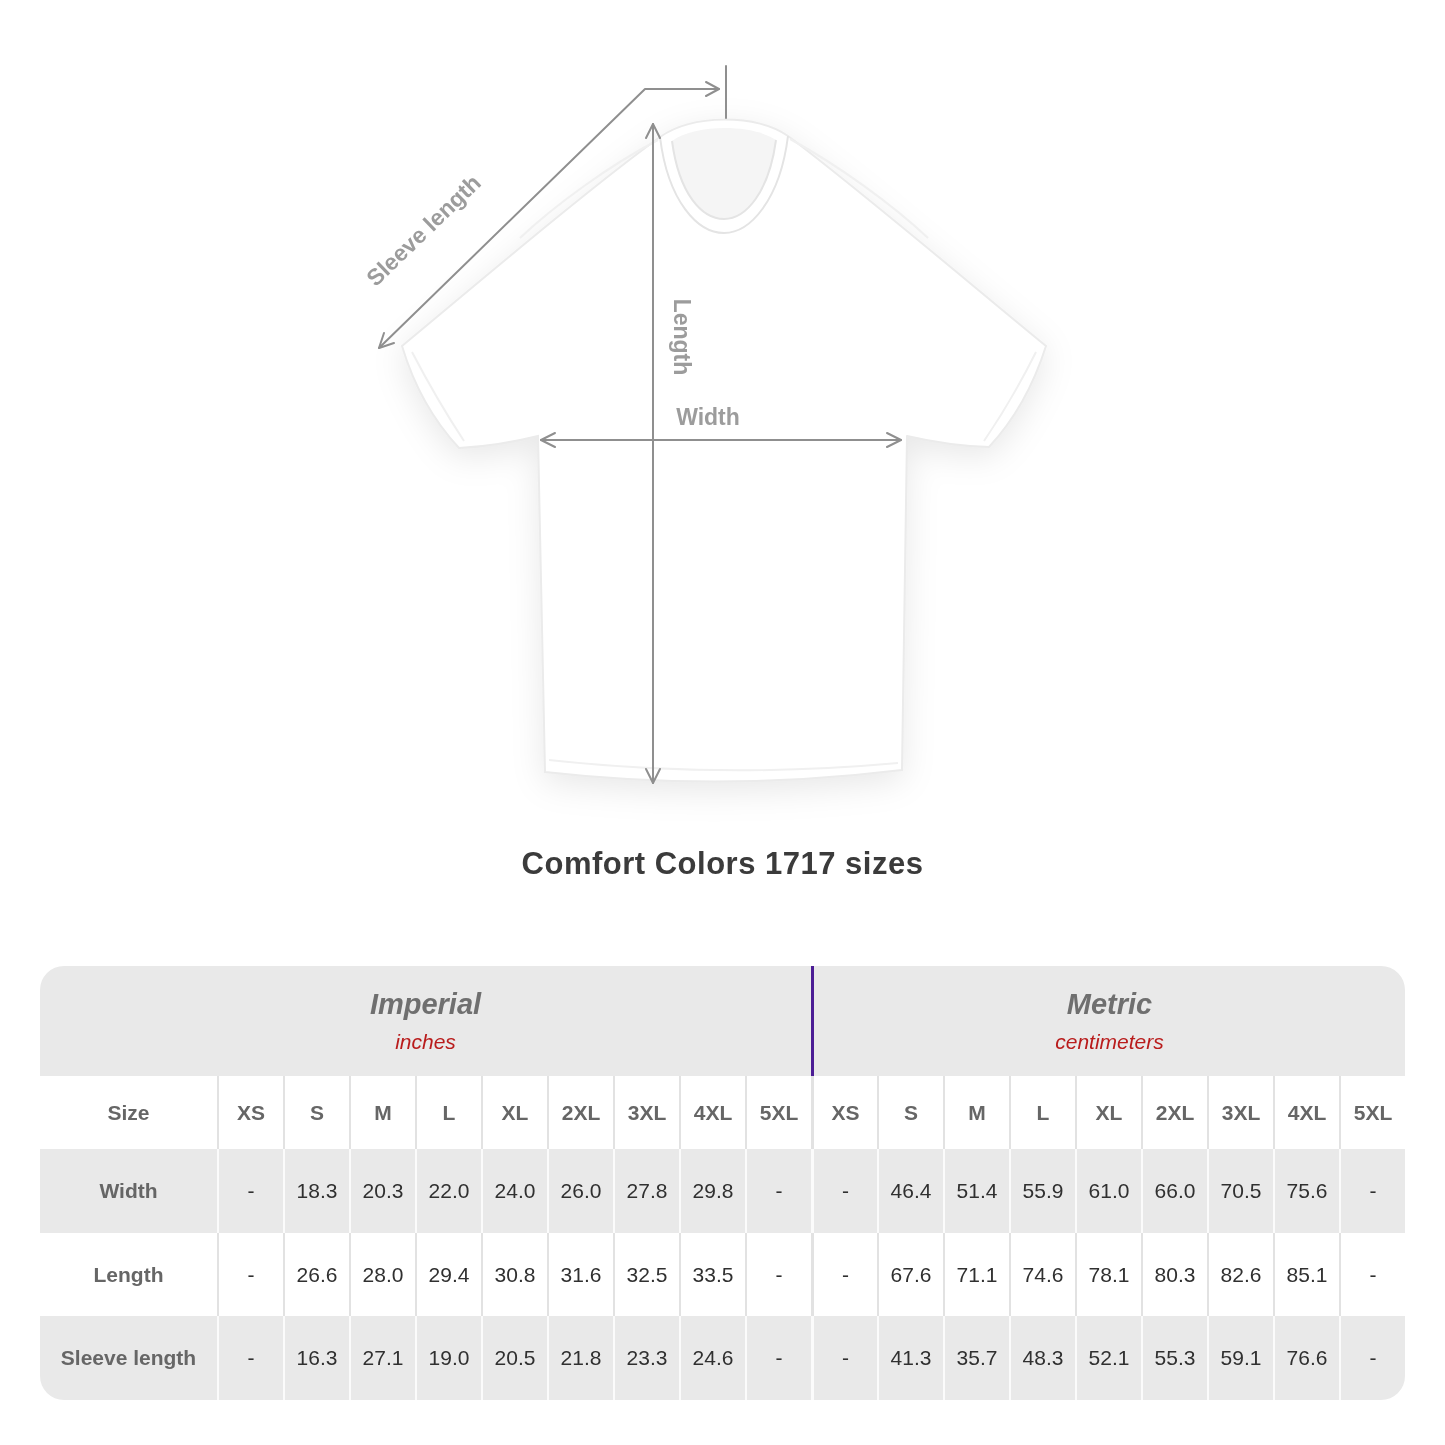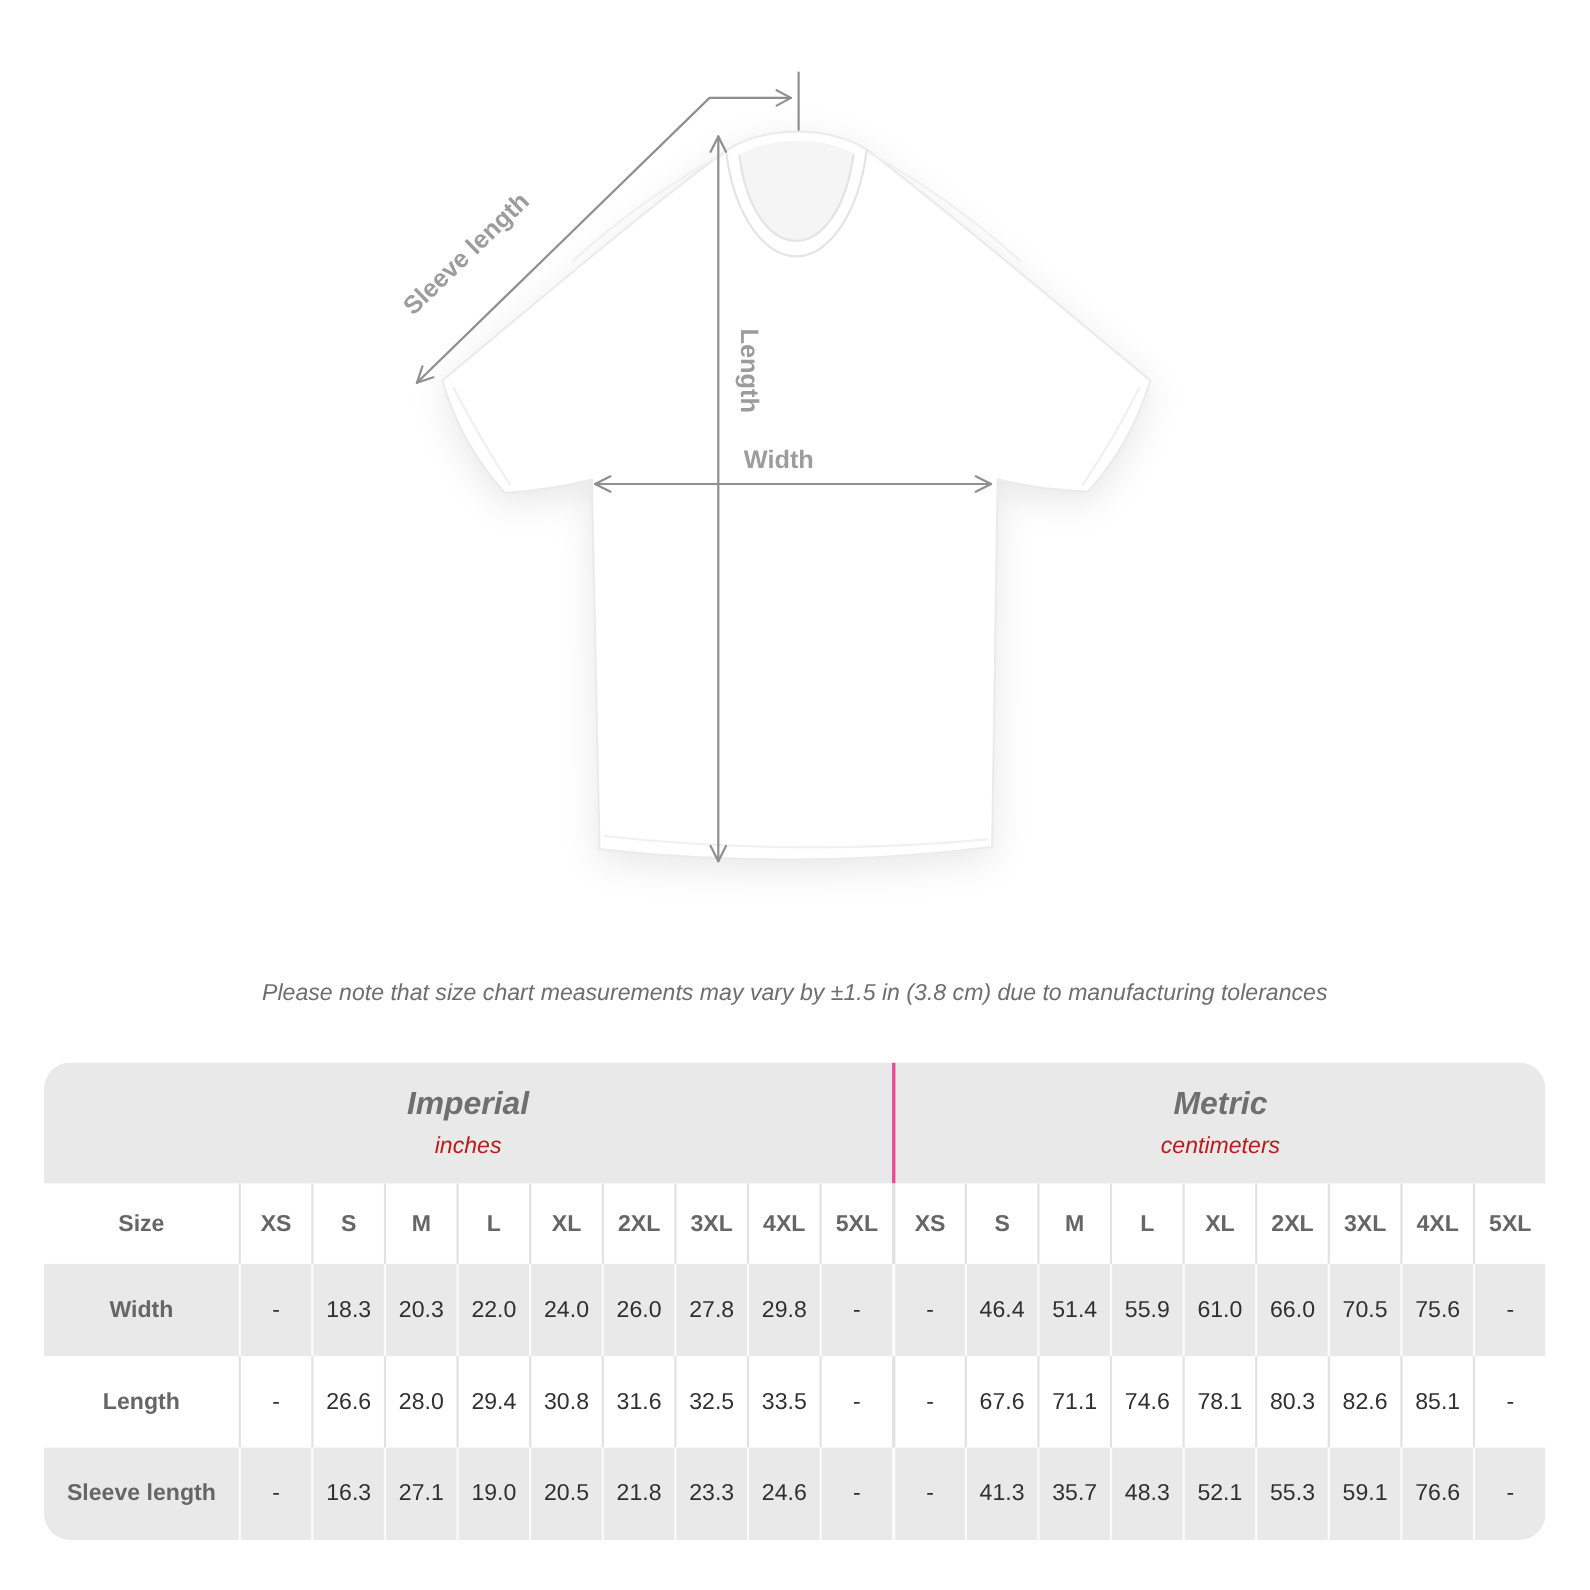--- a/index.html
+++ b/index.html
@@ -22,21 +22,21 @@
   
   .chart-title{position:absolute;top:846px;left:0;width:100%;text-align:center;
     font-size:31px;font-weight:bold;color:var(--title_dark);letter-spacing:0.5px;}
   .chart-subtitle{position:absolute;top:891px;left:0;width:100%;text-align:center;
     font-size:21px;font-style:italic;color:var(--subtitle_gray);}
   
   .size-table{position:absolute;left:40px;top:966px;width:1365px;height:434px;
     border-radius:24px;overflow:hidden;display:flex;flex-direction:column;background:#fff;}
   .band{height:110px;display:grid;grid-template-columns:771px 1fr;background:var(--table_band_gray);}
   .band-half{display:flex;flex-direction:column;align-items:center;justify-content:center;}
-  .band-half.metric{border-left:3px solid #ec4899;}
+  .band-half.metric{border-left:3px solid #4c1d95;}
   .band-title{font-size:29px;font-weight:bold;font-style:italic;color:#6f6f6f;text-align:right;}
   .band-sub{font-size:21px;font-style:italic;color:#b91c1c;margin-top:9px;}
   .tbl-rows{flex:1;display:flex;flex-direction:column;}
   .t-row{display:grid;grid-template-columns:177px repeat(18,1fr);}
   .header-row{height:73px;}
   .data-row{flex:1;}
   .row-white{background:#ffffff;--sep:#e2e2e2;}
   .row-gray{background:var(--table_band_gray);--sep:#fbfbfb;}
   .cell{display:flex;align-items:center;justify-content:center;font-size:21px;}
   .cell:nth-child(n+2){border-left:2px solid var(--sep);}
@@ -93,21 +93,21 @@
       <path class="arrow" d="M 541 440 L 901 440"></path>
       <path class="arrow" d="M 555 433 L 541 440 L 555 447"></path>
       <path class="arrow" d="M 887 433 L 901 440 L 887 447"></path>
     </g>
 
     <text class="diagram-label" transform="translate(429 236) rotate(-44)" text-anchor="middle">Sleeve length</text>
     <text class="diagram-label" transform="translate(674 337) rotate(90)" text-anchor="middle">Length</text>
     <text class="diagram-label" x="708" y="425" text-anchor="middle">Width</text>
   </svg>
 
-  <div class="chart-subtitle">Please note that size chart measurements may vary by ±1.5 in (3.8 cm) due to manufacturing tolerances</div>
+  <div class="chart-title">Comfort Colors 1717 sizes</div>
 
   <div class="size-table">
     <div class="band">
       <div class="band-half">
         <div class="band-title">Imperial</div>
         <div class="band-sub">inches</div>
       </div>
       <div class="band-half metric">
         <div class="band-title">Metric</div>
         <div class="band-sub">centimeters</div>

